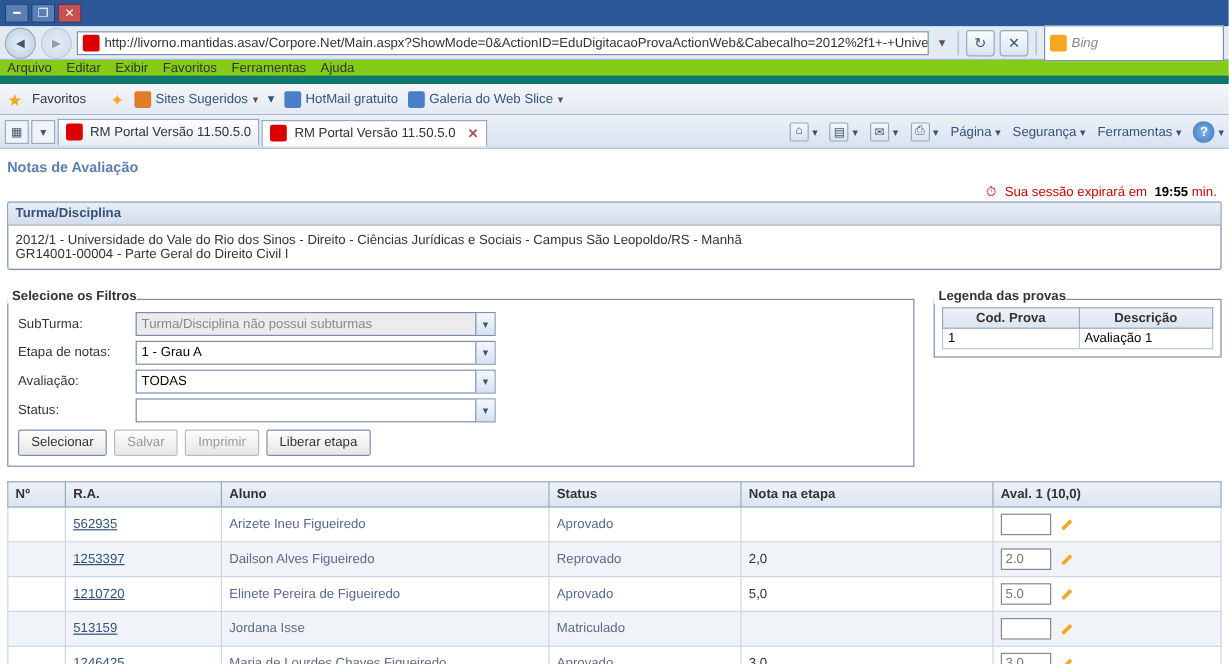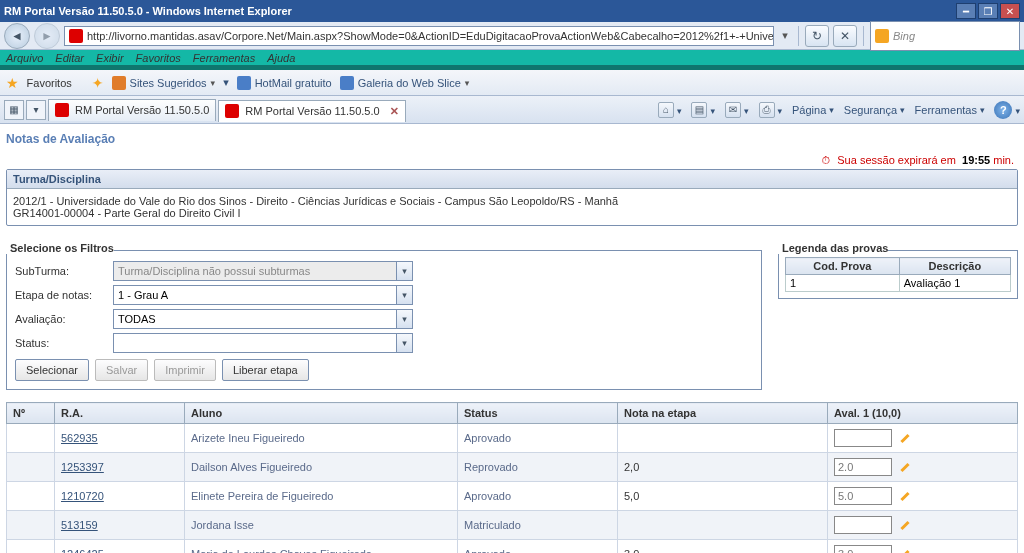--- a/index.html
+++ b/index.html
@@ -17,21 +17,21 @@
   .nav-btn { width:24px; height:22px; border:1px solid #9ab; border-radius:3px; background: linear-gradient(#fafcff,#d8e4f2); display:flex; align-items:center; justify-content:center; color:#456; font-size:12px; }
   .nav-btn.round { border-radius:50%; width:26px; height:26px; background: radial-gradient(#e8f0fb,#b8ccde); }
   .addr { flex:1; height:20px; border:1px solid #7a90b0; background:#fff; display:flex; align-items:center; padding:0 4px; font-size:11px; color:#333; overflow:hidden; white-space:nowrap; }
   .addr .favicon { width:14px; height:14px; background:#d00; border-radius:2px; margin-right:4px; flex-shrink:0; }
   .addr-drop { width:14px; text-align:center; color:#555; }
   .searchbox { width:150px; height:30px; border:1px solid #7a90b0; background:#fff; display:flex; align-items:center; padding:0 4px; color:#888; font-style:italic; }
   .searchbox .sicon { width:14px; height:14px; background:#f5a623; border-radius:2px; margin-right:4px; }
   .sep { width:1px; height:20px; background:#a8b8d0; margin:0 2px; }
   
   
-  .ie-menurow { height:20px; background:#14b8a6; border-bottom:5px solid #0f766e; display:flex; align-items:center; padding:0 6px; gap:12px; color:#333;font-style:italic; }
+  .ie-menurow { height:20px; background:#84cc16; border-bottom:7px solid #0f766e; display:flex; align-items:center; padding:0 6px; gap:12px; color:#333; }
   .ie-menurow span { cursor:default; }
   
   
   .ie-favbar { height:26px; background: linear-gradient(#f4f6fa,#e3eaf4); border-bottom:1px solid #a8b8d0; display:flex; align-items:center; padding:0 6px; gap:8px; color:#333; }
   .fav-star { color:#f5a623; font-size:14px; }
   .fav-item { display:flex; align-items:center; gap:4px; color:#35537a; }
   .fav-item .fi { width:14px; height:14px; background:#e07c2a; border-radius:2px; }
   .fav-item .fi.blue { background:#4a7ec7; }
   .fav-drop::after { content:" ▾"; color:#555; font-size:9px; }
   
@@ -79,31 +79,30 @@
   .legend-table th { background:linear-gradient(#eef2f9,#dbe4f0); border:1px solid #9ab; padding:2px 4px; color:#333; font-weight:bold; text-align:center; }
   .legend-table td { border:1px solid #bcc; padding:2px 4px; }
   
   
   .grid { width:100%; border-collapse:collapse; margin-top:12px; border:1px solid #7a90b0; }
   .grid th { background:linear-gradient(#eef2f9,#dbe4f0); border:1px solid #9ab; padding:4px 6px; text-align:left; color:#333; font-weight:bold; }
   .grid td { border:1px solid #cdd6e4; padding:5px 6px; color:#5a6a8a; }
   .grid tr.alt td { background:#f0f3f8; }
   .grid a { color:#35537a; text-decoration:underline; }
   .grade-cell { display:flex; align-items:center; gap:6px; }
-  .grade-input { width:58px; height:18px; border:1px solid #888; padding:0 3px; font-size:11px; color:#777; }
+  .grade-input { width:42px; height:18px; border:1px solid #888; padding:0 3px; font-size:11px; color:#777; }
   .grade-input.empty { color:transparent; }
   .edit-icon { width:14px; height:14px; display:inline-block; position:relative; }
   .edit-icon::before { content:""; position:absolute; width:10px; height:3px; background:#f5a623; transform:rotate(-45deg); top:6px; left:2px; }
   .etapa-col { text-align:left; padding-right:10px !important; color:#333 !important;}
 </style>
 </head>
 <body>
 
 <div class="ie-titlebar">
-  <span class="title-text">RM Portal Versão 11.50.5.0 - Windows Internet Explorer</span>
   <div class="ie-win-btns">
     <div class="ie-win-btn">━</div>
     <div class="ie-win-btn">❐</div>
     <div class="ie-win-btn close">✕</div>
   </div>
 </div>
 
 <div class="ie-navrow">
   <div class="nav-btn round">◄</div>
   <div class="nav-btn round" style="opacity:.5">►</div>

